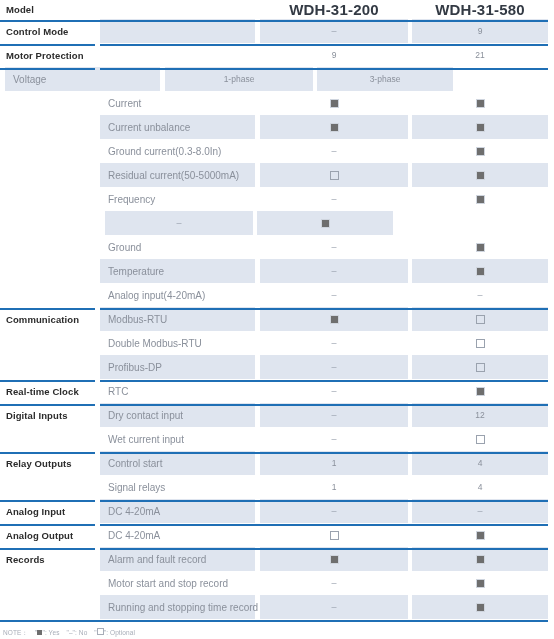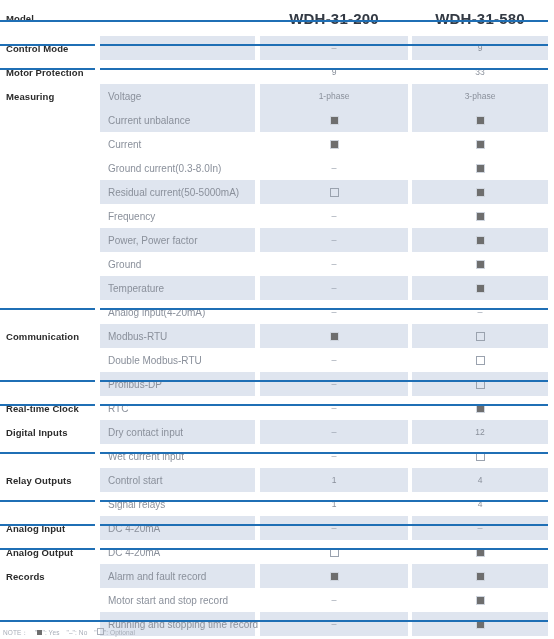--- a/index.html
+++ b/index.html
@@ -18,21 +18,21 @@
     width: 554px;
     position: relative;
   }
 
   .row {
     display: flex;
     align-items: stretch;
     height: 24px;
     position: relative;
   }
-  .row.header-row { height: 36px; }
+  .row.header-row { height: 19px; }
 
   
   .c1 {
     width: 95px;
     flex: 0 0 95px;
     display: flex;
     align-items: center;
     padding-left: 6px;
     box-sizing: border-box;
   }
@@ -191,78 +191,75 @@
         <span class="cat-label">Motor Protection</span>
       </div>
       <div class="gap-a"></div>
       <div class="c2"></div>
       <div class="gap-b"></div>
       <div class="c3">
         <span class="val">9</span>
       </div>
       <div class="gap-c"></div>
       <div class="c4">
-        <span class="val">33</span>
-      </div>
-      <div class="tail"></div>
-    </div>
-    <div class="row">
-      <div class="c1">
-        <span class="cat-label">Measuring</span>
-      </div>
+        <span class="val">21</span>
+      </div>
+      <div class="tail"></div>
+    </div>
+    <div class="row">
       <div class="gap-a"></div>
       <div class="c2 shade">
         <span class="feat-label">Voltage</span>
       </div>
       <div class="gap-b"></div>
       <div class="c3 shade">
         <span class="val">1-phase</span>
       </div>
       <div class="gap-c"></div>
       <div class="c4 shade">
         <span class="val">3-phase</span>
       </div>
       <div class="tail"></div>
     </div>
     <div class="row">
       <div class="c1"></div>
       <div class="gap-a"></div>
+      <div class="c2">
+        <span class="feat-label">Current</span>
+      </div>
+      <div class="gap-b"></div>
+      <div class="c3">
+        <span class="sym-yes"></span>
+      </div>
+      <div class="gap-c"></div>
+      <div class="c4">
+        <span class="sym-yes"></span>
+      </div>
+      <div class="tail"></div>
+    </div>
+    <div class="row">
+      <div class="c1"></div>
+      <div class="gap-a"></div>
       <div class="c2 shade">
         <span class="feat-label">Current unbalance</span>
       </div>
       <div class="gap-b"></div>
       <div class="c3 shade">
         <span class="sym-yes"></span>
       </div>
       <div class="gap-c"></div>
       <div class="c4 shade">
         <span class="sym-yes"></span>
       </div>
       <div class="tail"></div>
     </div>
     <div class="row">
       <div class="c1"></div>
       <div class="gap-a"></div>
       <div class="c2">
-        <span class="feat-label">Current</span>
-      </div>
-      <div class="gap-b"></div>
-      <div class="c3">
-        <span class="sym-yes"></span>
-      </div>
-      <div class="gap-c"></div>
-      <div class="c4">
-        <span class="sym-yes"></span>
-      </div>
-      <div class="tail"></div>
-    </div>
-    <div class="row">
-      <div class="c1"></div>
-      <div class="gap-a"></div>
-      <div class="c2">
         <span class="feat-label">Ground current(0.3-8.0In)</span>
       </div>
       <div class="gap-b"></div>
       <div class="c3">
         <span class="sym-no val">–</span>
       </div>
       <div class="gap-c"></div>
       <div class="c4">
         <span class="sym-yes"></span>
       </div>
@@ -296,23 +293,20 @@
       </div>
       <div class="gap-c"></div>
       <div class="c4">
         <span class="sym-yes"></span>
       </div>
       <div class="tail"></div>
     </div>
     <div class="row">
       <div class="c1"></div>
       <div class="gap-a"></div>
-      <div class="c2 shade">
-        <span class="feat-label">Power, Power factor</span>
-      </div>
       <div class="gap-b"></div>
       <div class="c3 shade">
         <span class="sym-no val">–</span>
       </div>
       <div class="gap-c"></div>
       <div class="c4 shade">
         <span class="sym-yes"></span>
       </div>
       <div class="tail"></div>
     </div>

